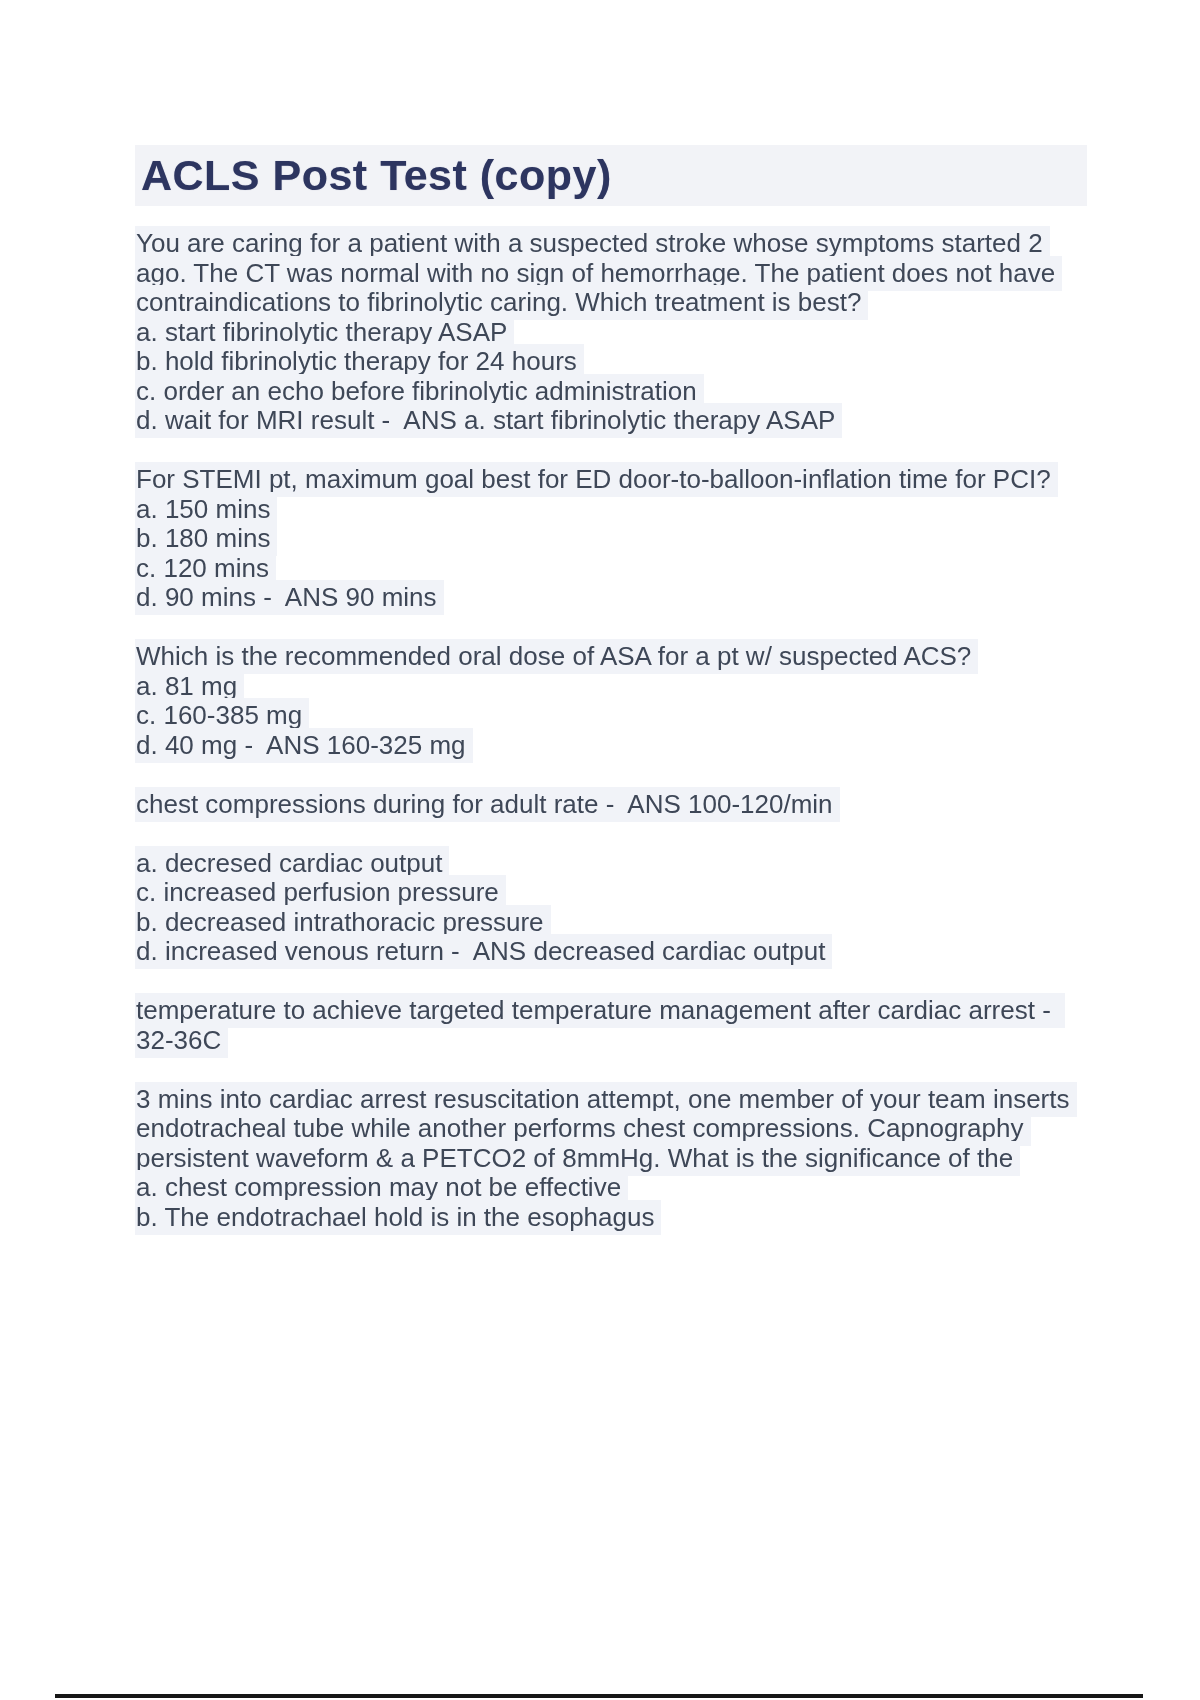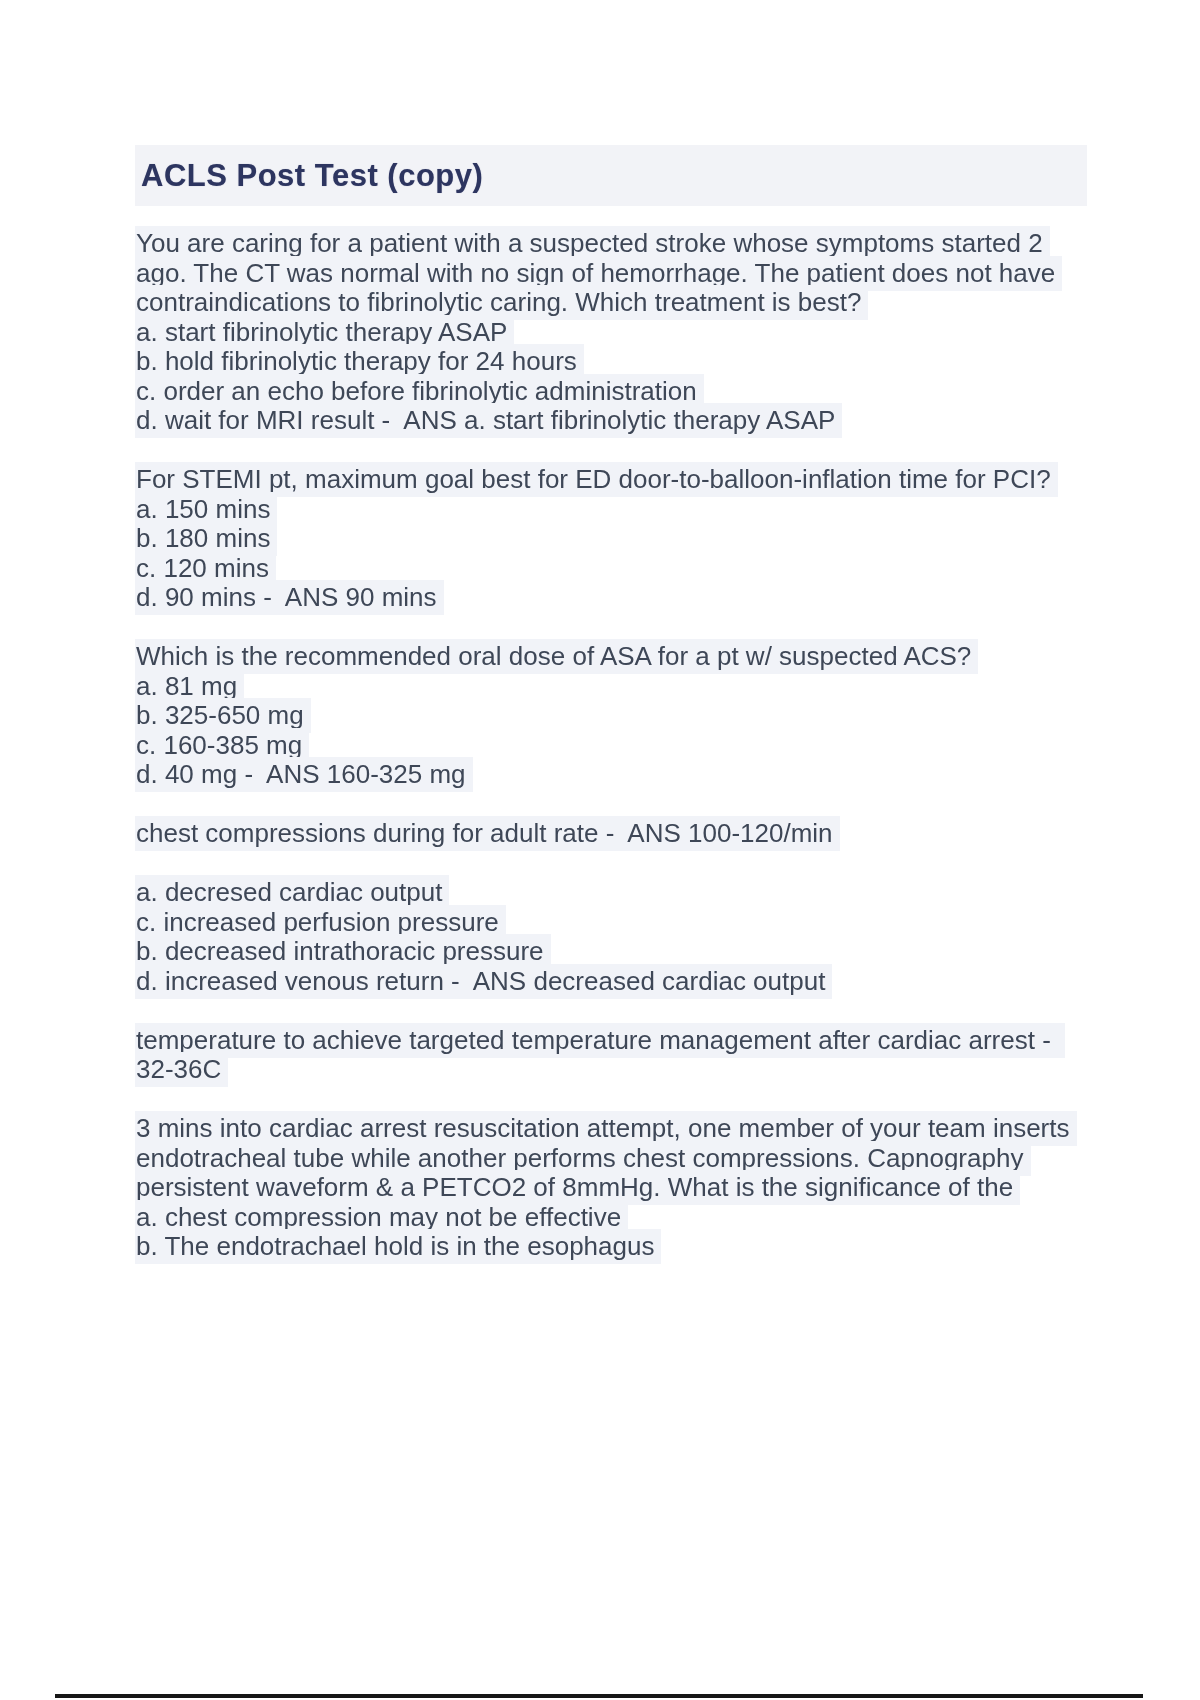--- a/index.html
+++ b/index.html
@@ -27,21 +27,21 @@
     width: 952px;
   }
   .title-bar {
     background: var(--title-bar-bg);
     height: 61px;
     display: flex;
     align-items: center;
     padding-left: 6px;
   }
   .title-bar h1 {
-    font-size: 31px;
+    font-size: 43px;
     font-weight: bold;
     color: var(--title-text);
     letter-spacing: 0.5px;
     text-shadow: 0 0 1px rgba(45,53,96,0.35);
   }
   .content {
     margin-top: 23px;
     font-size: 26px;
     line-height: 29.5px;
     color: var(--body-text);
@@ -87,21 +87,20 @@
       <div class="block">
         <div class="line"><span>For STEMI pt, maximum goal best for ED door-to-balloon-inflation time for PCI?</span></div>
         <div class="line"><span>a. 150 mins</span></div>
         <div class="line"><span>b. 180 mins</span></div>
         <div class="line"><span>c. 120 mins</span></div>
         <div class="line"><span>d. 90 mins -  ANS 90 mins</span></div>
       </div>
       <div class="block">
         <div class="line"><span>Which is the recommended oral dose of ASA for a pt w/ suspected ACS?</span></div>
         <div class="line"><span>a. 81 mg</span></div>
-        <div class="line"><span>b. 325-650 mg</span></div>
         <div class="line"><span>c. 160-385 mg</span></div>
         <div class="line"><span>d. 40 mg -  ANS 160-325 mg</span></div>
       </div>
       <div class="block">
         <div class="line"><span>chest compressions during for adult rate -  ANS 100-120/min</span></div>
       </div>
       <div class="block">
         <div class="line"><span>a. decresed cardiac output</span></div>
         <div class="line"><span>c. increased perfusion pressure</span></div>
         <div class="line"><span>b. decreased intrathoracic pressure</span></div>

